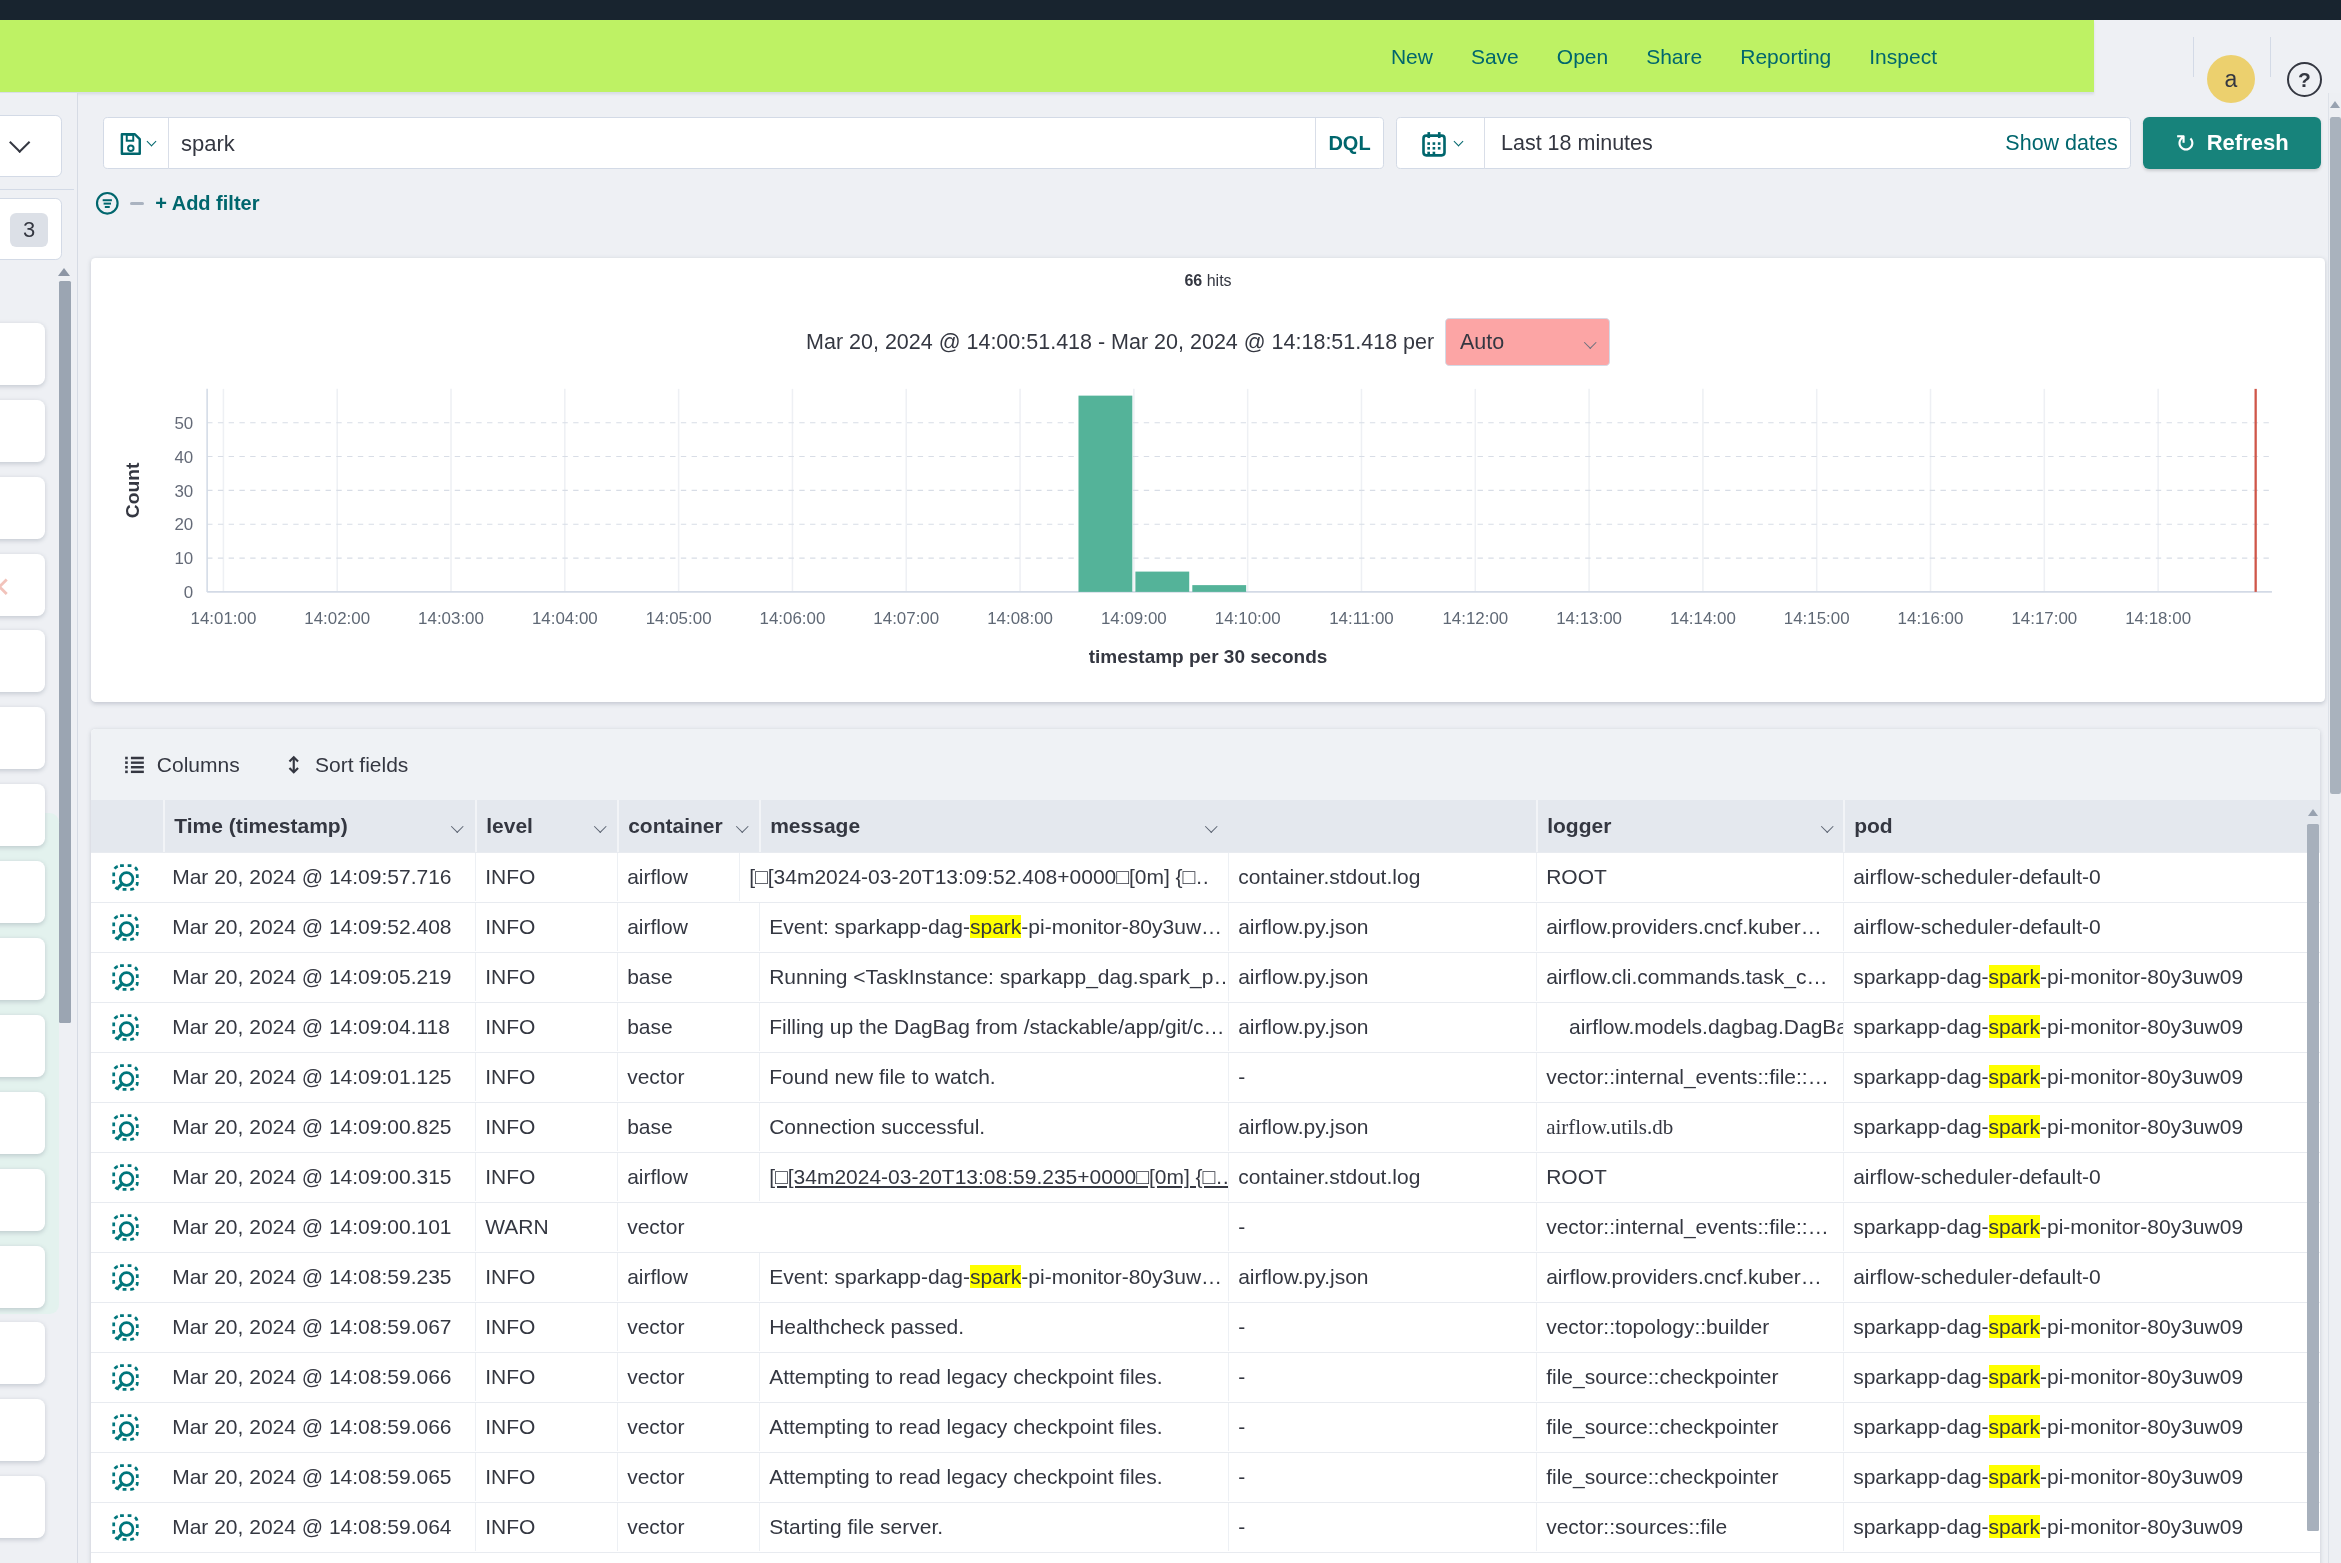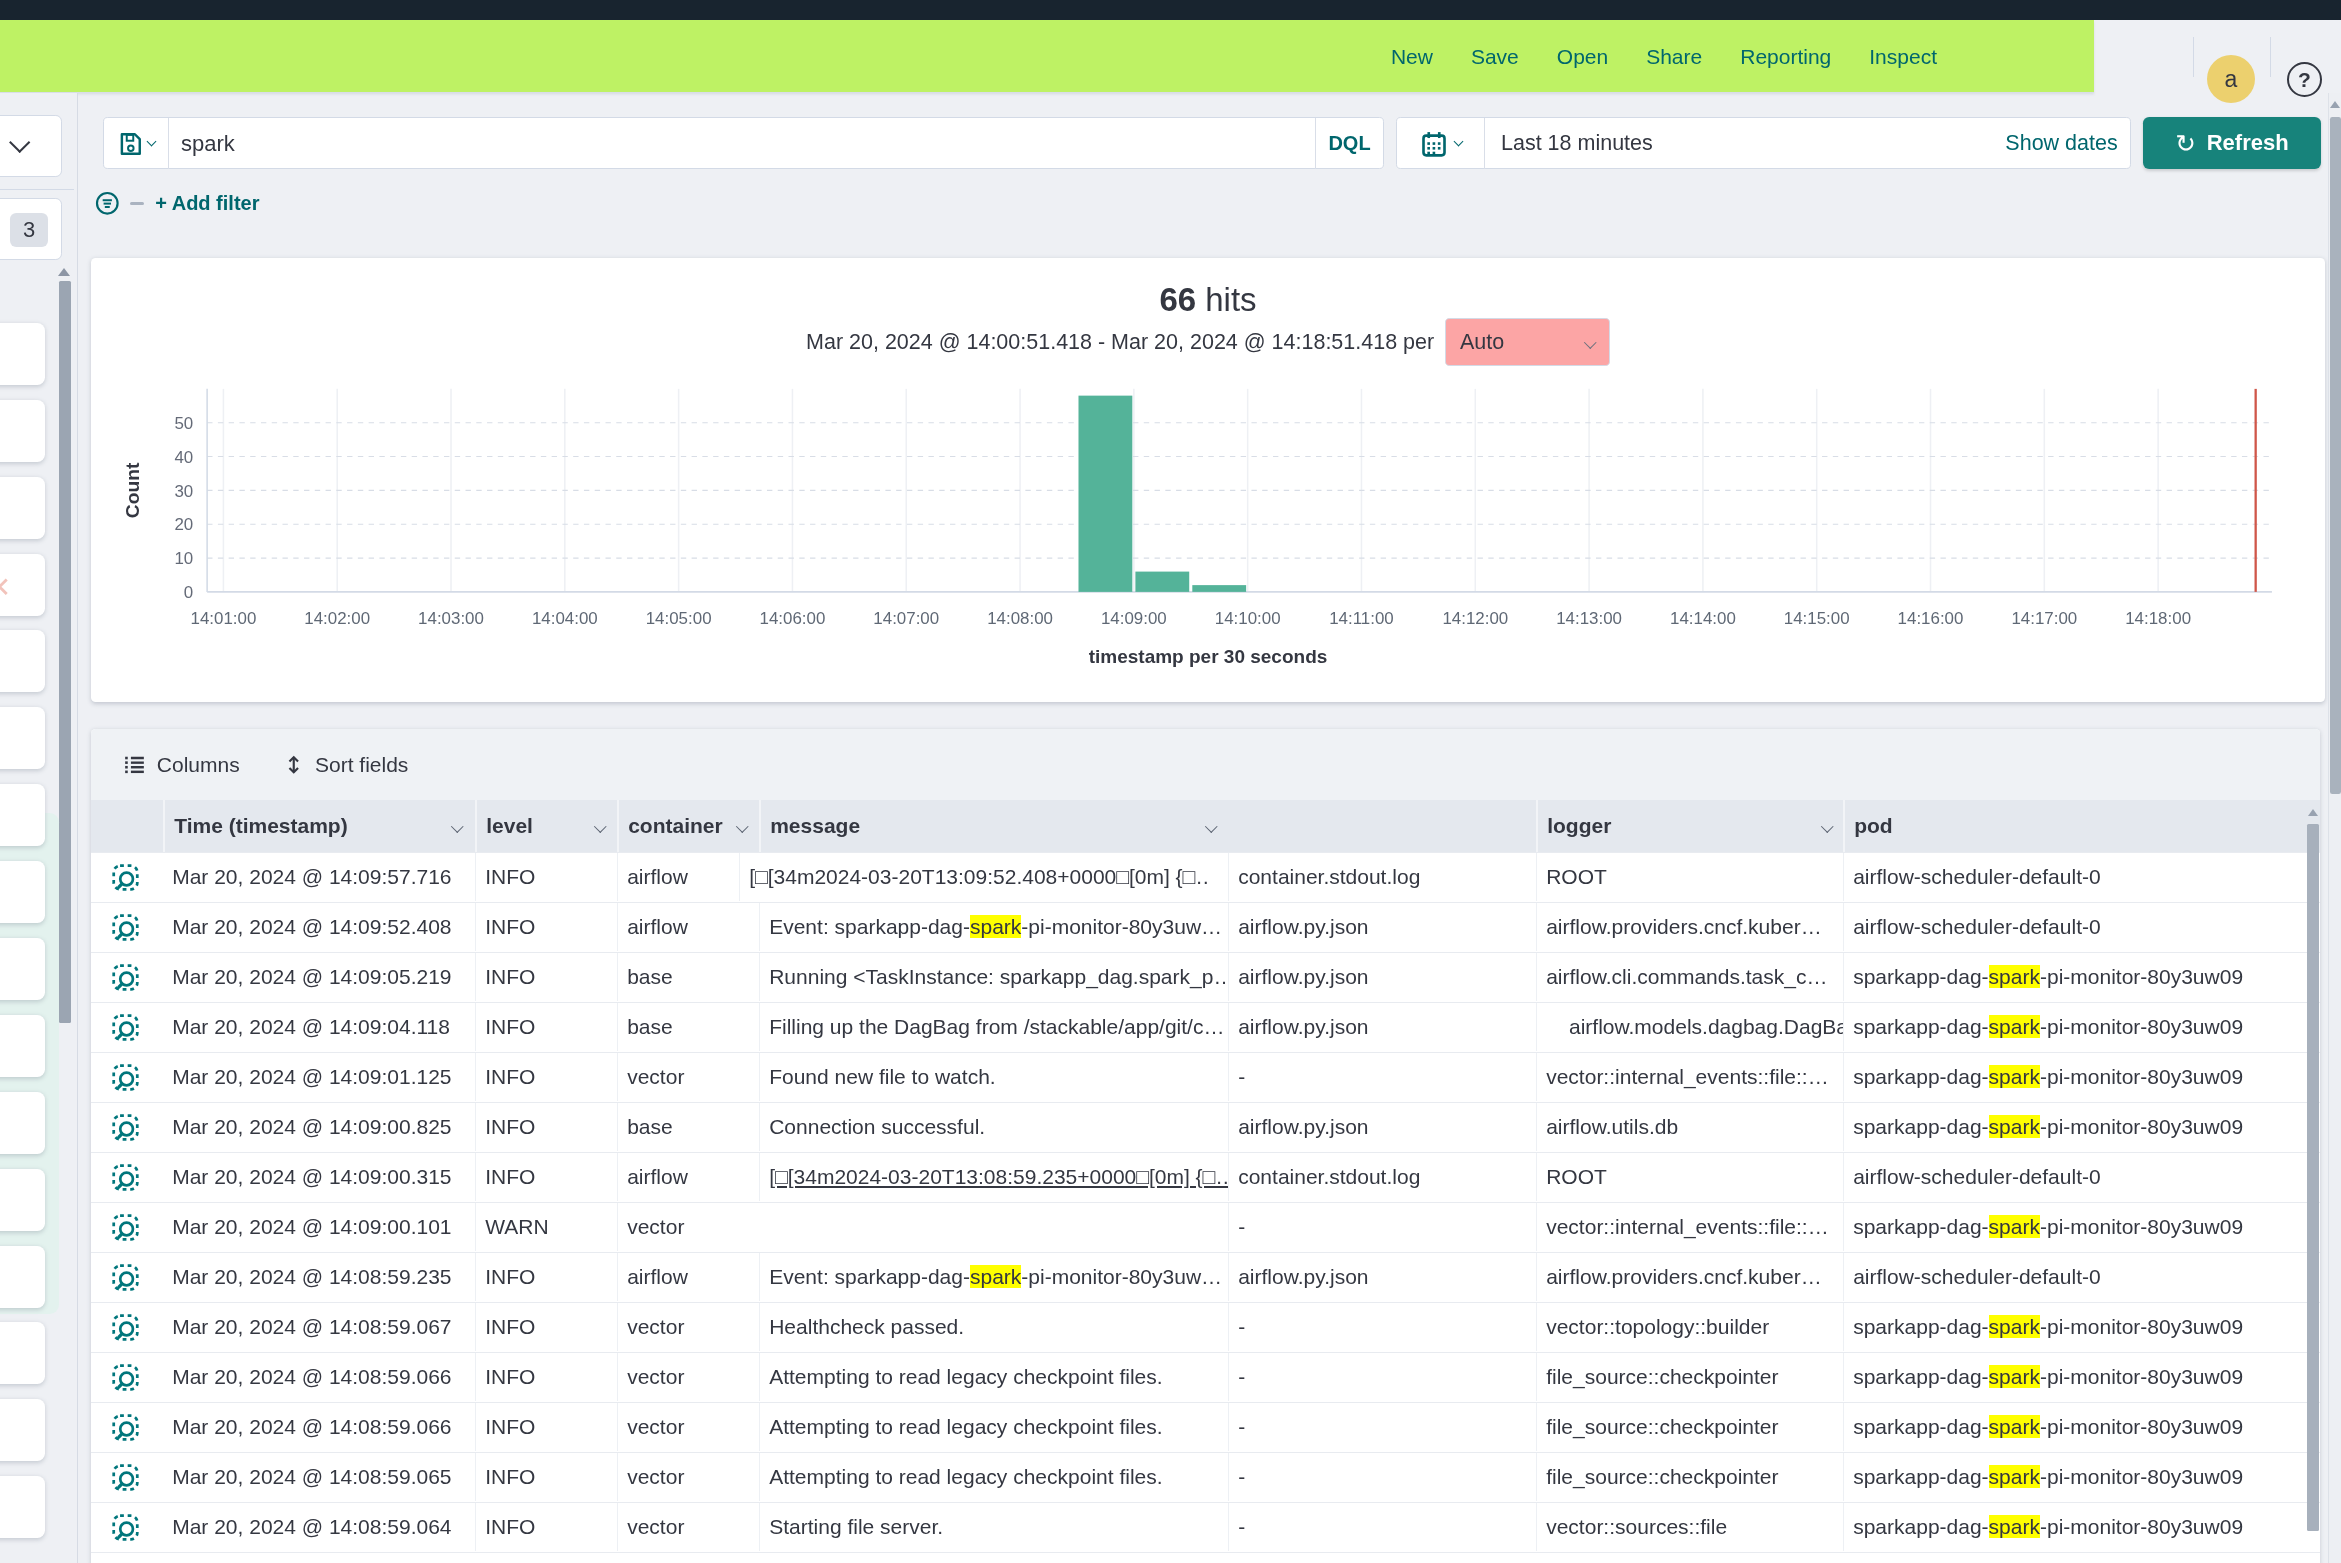--- a/index.html
+++ b/index.html
@@ -61,21 +61,21 @@
   #refresh-glyph { font-size:24.6px; font-weight:400; }
 
   
   #filter-row { left:95px; top:185px; width:461px; height:37px; display:flex; align-items:center; gap:10.8px; }
   #filter-dash { width:14px; height:2.3px; background:#aab3c0; border-radius:1.5px; }
   #add-filter { color:#00666d; font-size:20px; font-weight:600; }
 
   
   #chart-card { left:91px; top:258px; width:2234px; height:444px; background:#fff; border-radius:4.6px;
                 box-shadow:0 1.5px 4.6px rgba(100,110,130,.3); }
-  #hits-line { position:absolute; left:0; top:23px; width:100%; text-align:center; font-size:33px; }
+  #hits-line { position:absolute; left:0; top:14px; width:100%; text-align:center; font-size:16px; }
   #hits-count { font-weight:700; }
   #subtitle-row { position:absolute; left:0; top:60px; width:100%; display:flex; align-items:center;
                   justify-content:center; gap:10.8px; }
   #subtitle-text { font-size:21.5px; }
   #interval-select { width:165px; height:48px; background:#fca5a5; border:0.8px solid #d3dae6; border-radius:4.6px;
                      display:flex; align-items:center; justify-content:space-between; padding:0 14px; font-size:21.5px; color:#343741; }
   #interval-select .chv { color:#69707d; }
   #xlabel { position:absolute; left:0; top:388px; width:100%; text-align:center; font-size:19px; font-weight:700; }
   #chart-svg { left:91px; top:258px; }
   #chart-svg text { font-family:"Liberation Sans",sans-serif; }
@@ -395,21 +395,21 @@
           <div class="expand-btn"><svg width="29" height="29" viewBox="0 0 16 16">
               <rect x="1.5" y="1.5" width="13" height="13" rx="3.5" fill="none" stroke="#00767c" stroke-width="1.5" stroke-dasharray="2.1 2.1"></rect>
               <circle cx="8.6" cy="8.8" r="3.5" fill="#ffffff" stroke="#00767c" stroke-width="1.5"></circle>
               <line x1="5.9" y1="11.6" x2="4.3" y2="13.3" stroke="#00767c" stroke-width="1.8" stroke-linecap="round"></line>
             </svg></div>
           <div class="cell noborder" style="left: 72px; width: 311px;">Mar 20, 2024 @ 14:09:00.825</div>
           <div class="cell" style="left: 384px; width: 142px;">INFO</div>
           <div class="cell" style="left: 526px; width: 142px;">base</div>
           <div class="cell" style="left: 668px; width: 469px;"><span>Connection successful.</span></div>
           <div class="cell" style="left: 1137px; width: 308px;">airflow.py.json</div>
-          <div class="cell" style="left: 1445px; width: 360px;">airflow.utils.db</div>
+          <div class="cell" style="left: 1445px; width: 360px; font-family: Liberation Serif, serif;">airflow.utils.db</div>
           <div class="cell" style="left: 1752px; width: 461px;"><span>sparkapp-dag-</span><span class="hl">spark</span><span>-pi-monitor-80y3uw09</span></div>
         </div>
         <div class="trow">
           <div class="expand-btn"><svg width="29" height="29" viewBox="0 0 16 16">
               <rect x="1.5" y="1.5" width="13" height="13" rx="3.5" fill="none" stroke="#00767c" stroke-width="1.5" stroke-dasharray="2.1 2.1"></rect>
               <circle cx="8.6" cy="8.8" r="3.5" fill="#ffffff" stroke="#00767c" stroke-width="1.5"></circle>
               <line x1="5.9" y1="11.6" x2="4.3" y2="13.3" stroke="#00767c" stroke-width="1.8" stroke-linecap="round"></line>
             </svg></div>
           <div class="cell noborder" style="left: 72px; width: 311px;">Mar 20, 2024 @ 14:09:00.315</div>
           <div class="cell" style="left: 384px; width: 142px;">INFO</div>

